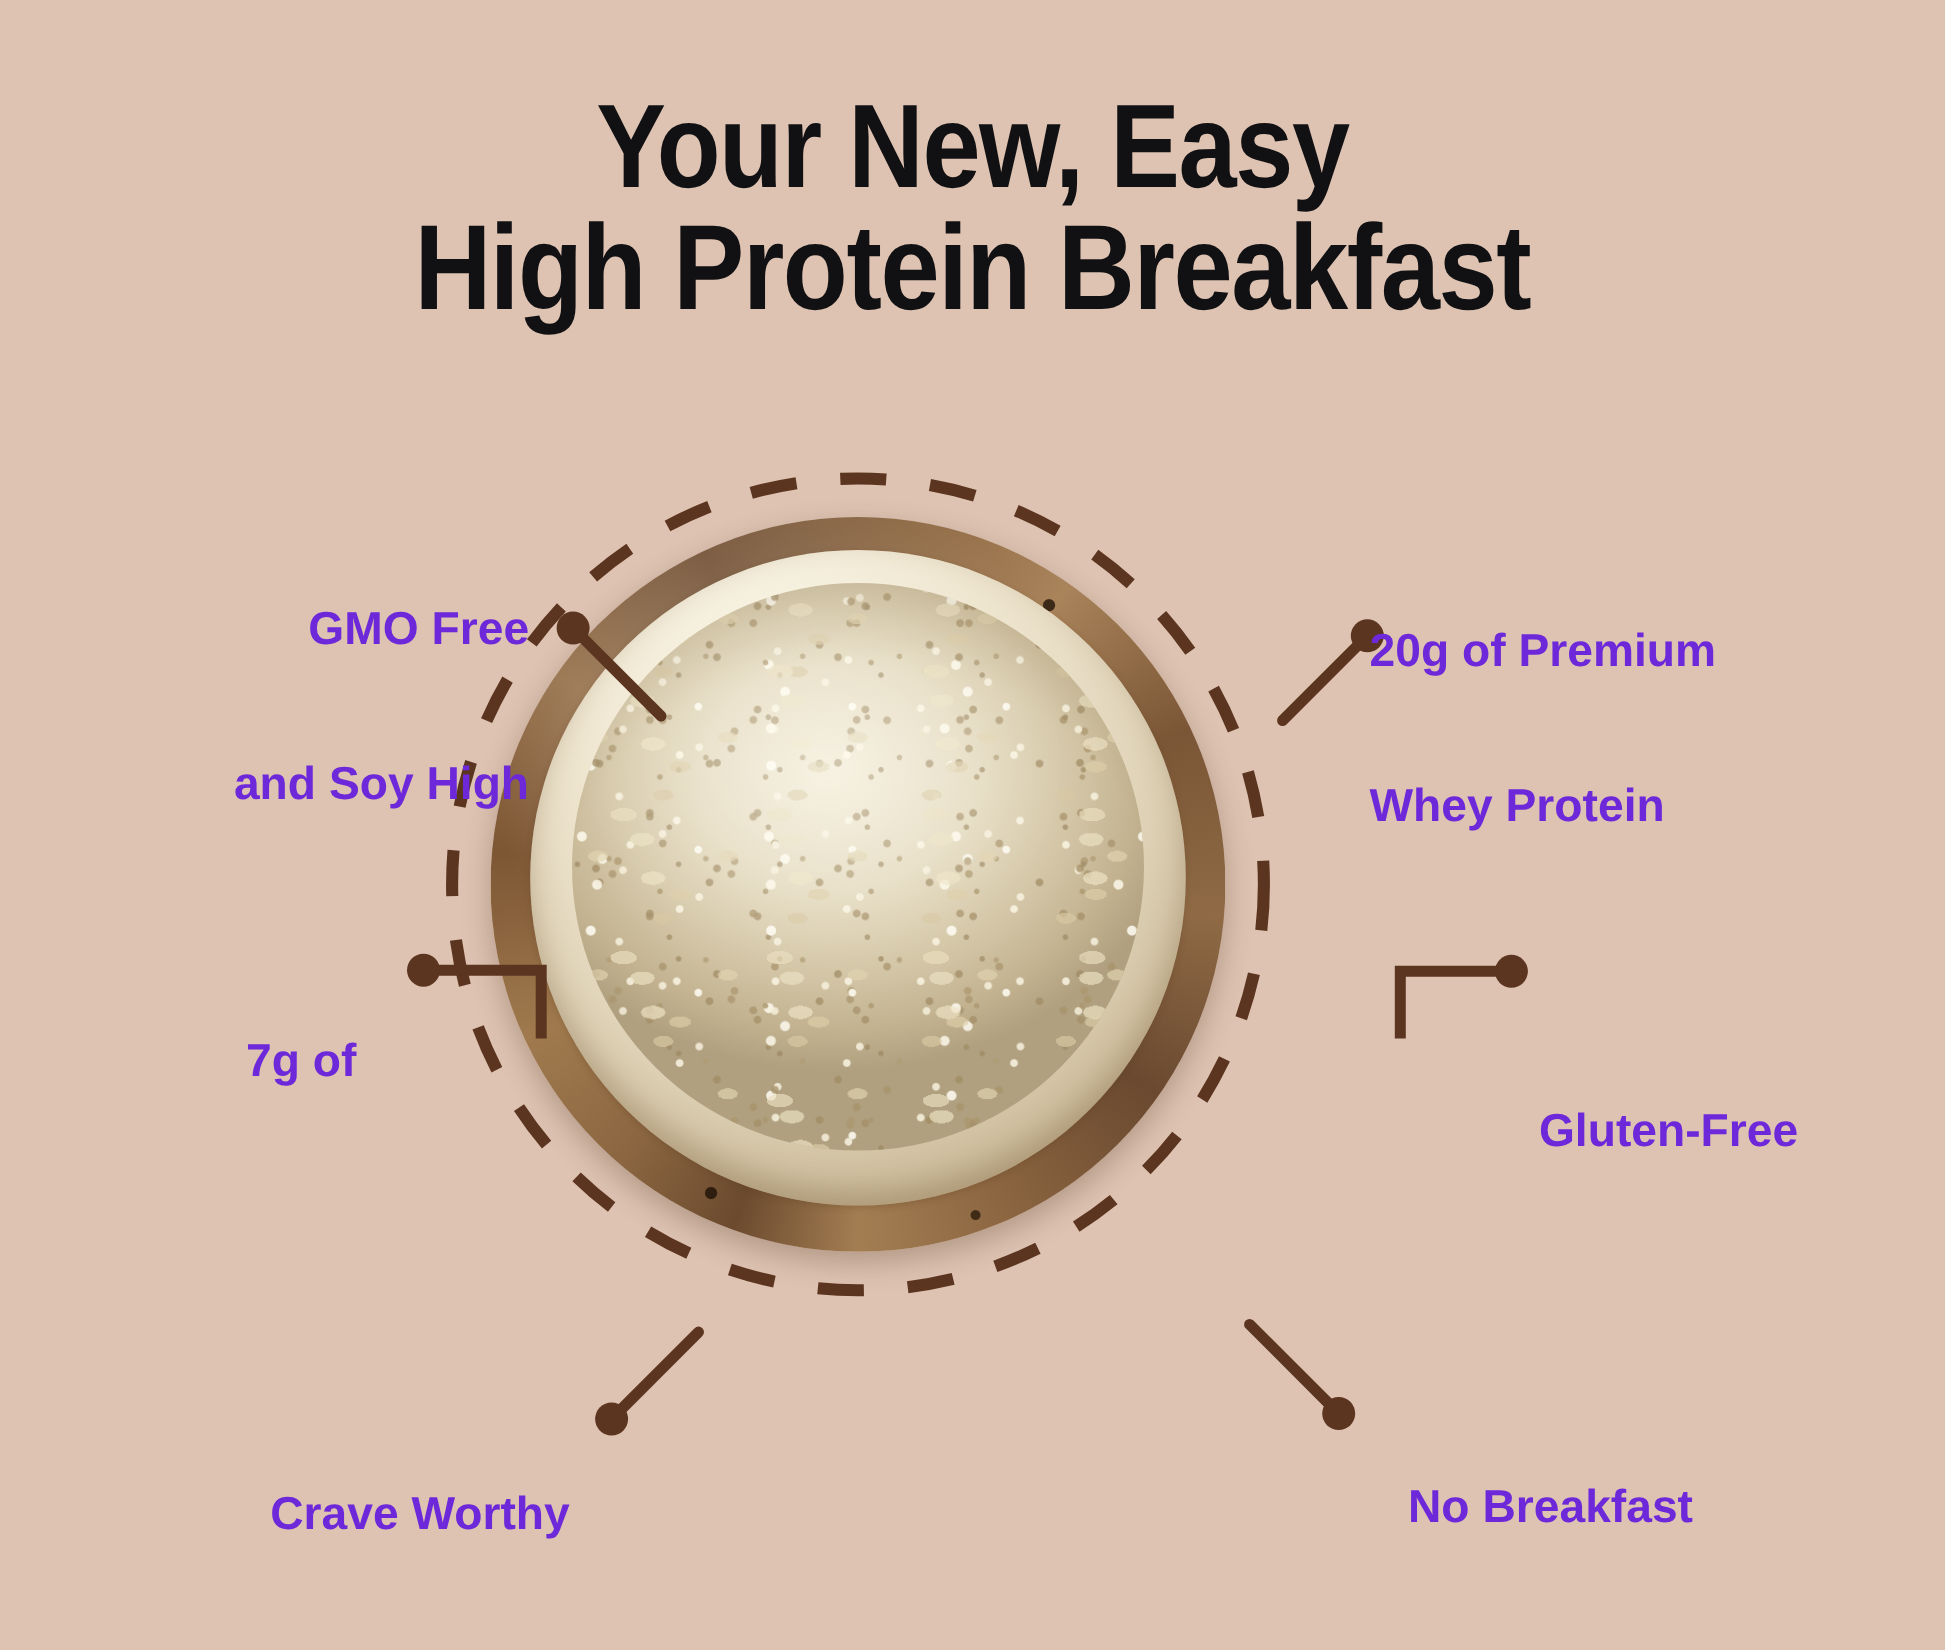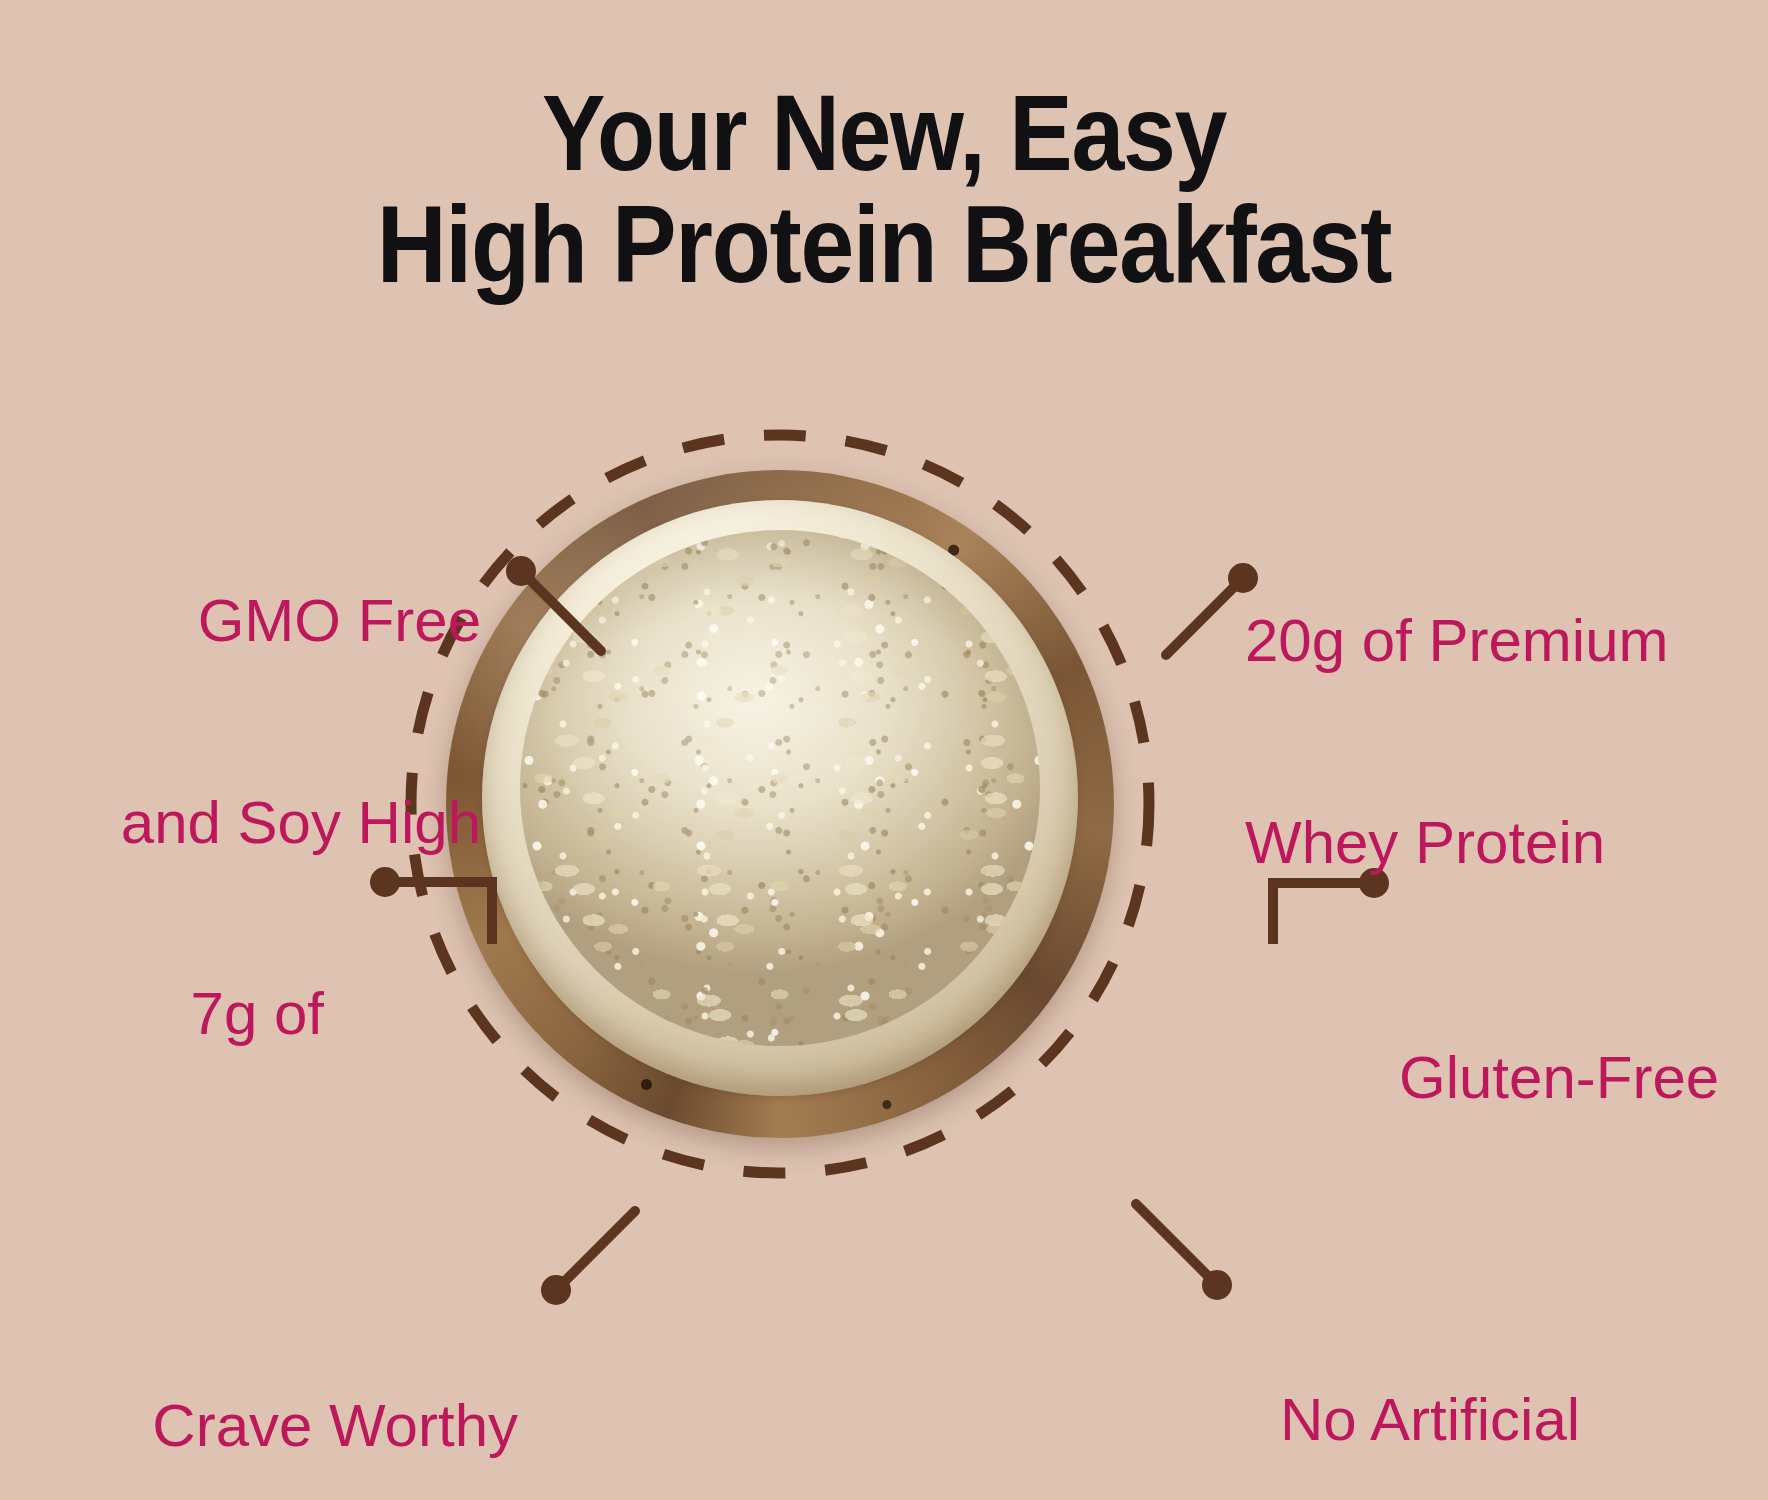--- a/index.html
+++ b/index.html
@@ -23,24 +23,24 @@
     letter-spacing:-1.5px;
     transform:scaleX(.88);
     transform-origin:50% 0;
     white-space:nowrap;
   }
   .title .l2{display:block;font-size:110px;}
 
   
   .label{
     position:absolute;
-    color:#be185d;
-    font-size:60px;
+    color:#6d28d9;
+    font-size:42px;
     line-height:1.12;
-    font-weight:400;
+    font-weight:700;
     white-space:pre;
   }
   .label.right{text-align:left;}
   .label.left{text-align:right;}
 
   
   #vec{position:absolute;left:0;top:0;width:1768px;height:1500px;pointer-events:none;}
 
   
   .bowl-wrap{
@@ -211,18 +211,18 @@
   <div class="label right" style="left:1399px;top:910px;">
     <div>Gluten-Free</div>
   </div>
 
   <div class="label left" style="right:1250px;top:1258px;">
     <div>Crave Worthy</div>
     
   </div>
 
   <div class="label right" style="left:1280px;top:1252px;">
-    <div>No Artificial</div>
+    <div>No Breakfast</div>
     
     
   </div>
 
 </div>
 
 </body></html>

